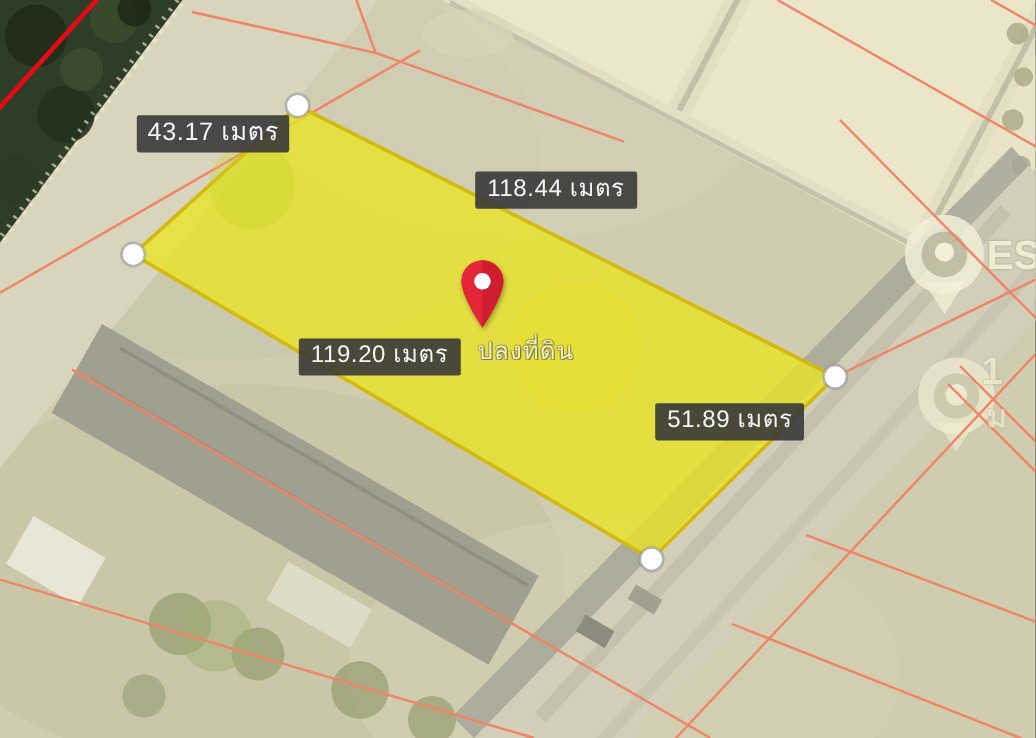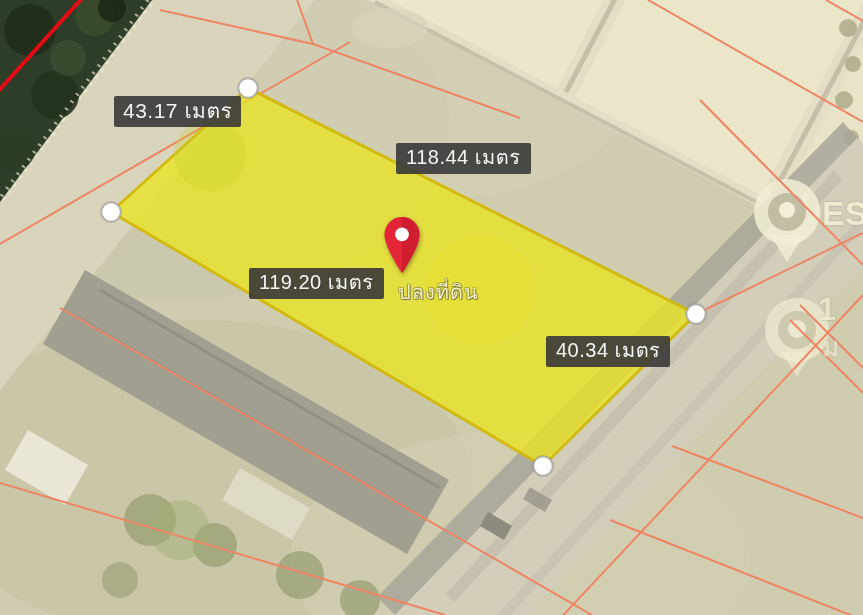--- a/index.html
+++ b/index.html
@@ -143,22 +143,22 @@
       <circle cx="111" cy="212" r="9.5"></circle>
       <circle cx="696" cy="314" r="11" fill="rgba(0,0,0,.12)" stroke="none"></circle>
       <circle cx="696" cy="314" r="9.5"></circle>
       <circle cx="543" cy="466" r="11" fill="rgba(0,0,0,.12)" stroke="none"></circle>
       <circle cx="543" cy="466" r="9.5"></circle>
     </g>
   </svg>
 
   <div class="mlabel small" style="left:114px;top:96px;">43.17 เมตร</div>
   <div class="mlabel" style="left:396px;top:143px;">118.44 เมตร</div>
-  <div class="mlabel" style="left:249px;top:268px;">119.20 เมตร</div>
-  <div class="mlabel" style="left:546px;top:336px;">40.34 เมตร</div>
+  <div class="mlabel" style="left:249px;top:282px;">119.20 เมตร</div>
+  <div class="mlabel" style="left:546px;top:336px;">51.89 เมตร</div>
 
   <div class="watermark">ปลงที่ดิน</div>
 
   <div class="poi-text poi-es">ES</div>
   <div class="poi-text poi-frag1">1</div>
   <div class="poi-text poi-frag2">ม</div>
 
   <svg class="pin" width="46" height="61" viewBox="0 0 24 32">
     <path d="M12 1C6.9 1 2.8 5.1 2.8 10.2c0 7 9.2 20.3 9.2 20.3s9.2-13.3 9.2-20.3C21.2 5.1 17.1 1 12 1z" fill="#e32638"></path>
     <path d="M12 1c5.1 0 9.2 4.1 9.2 9.2 0 7-9.2 20.3-9.2 20.3V1z" fill="#bb1329" opacity=".45"></path>

